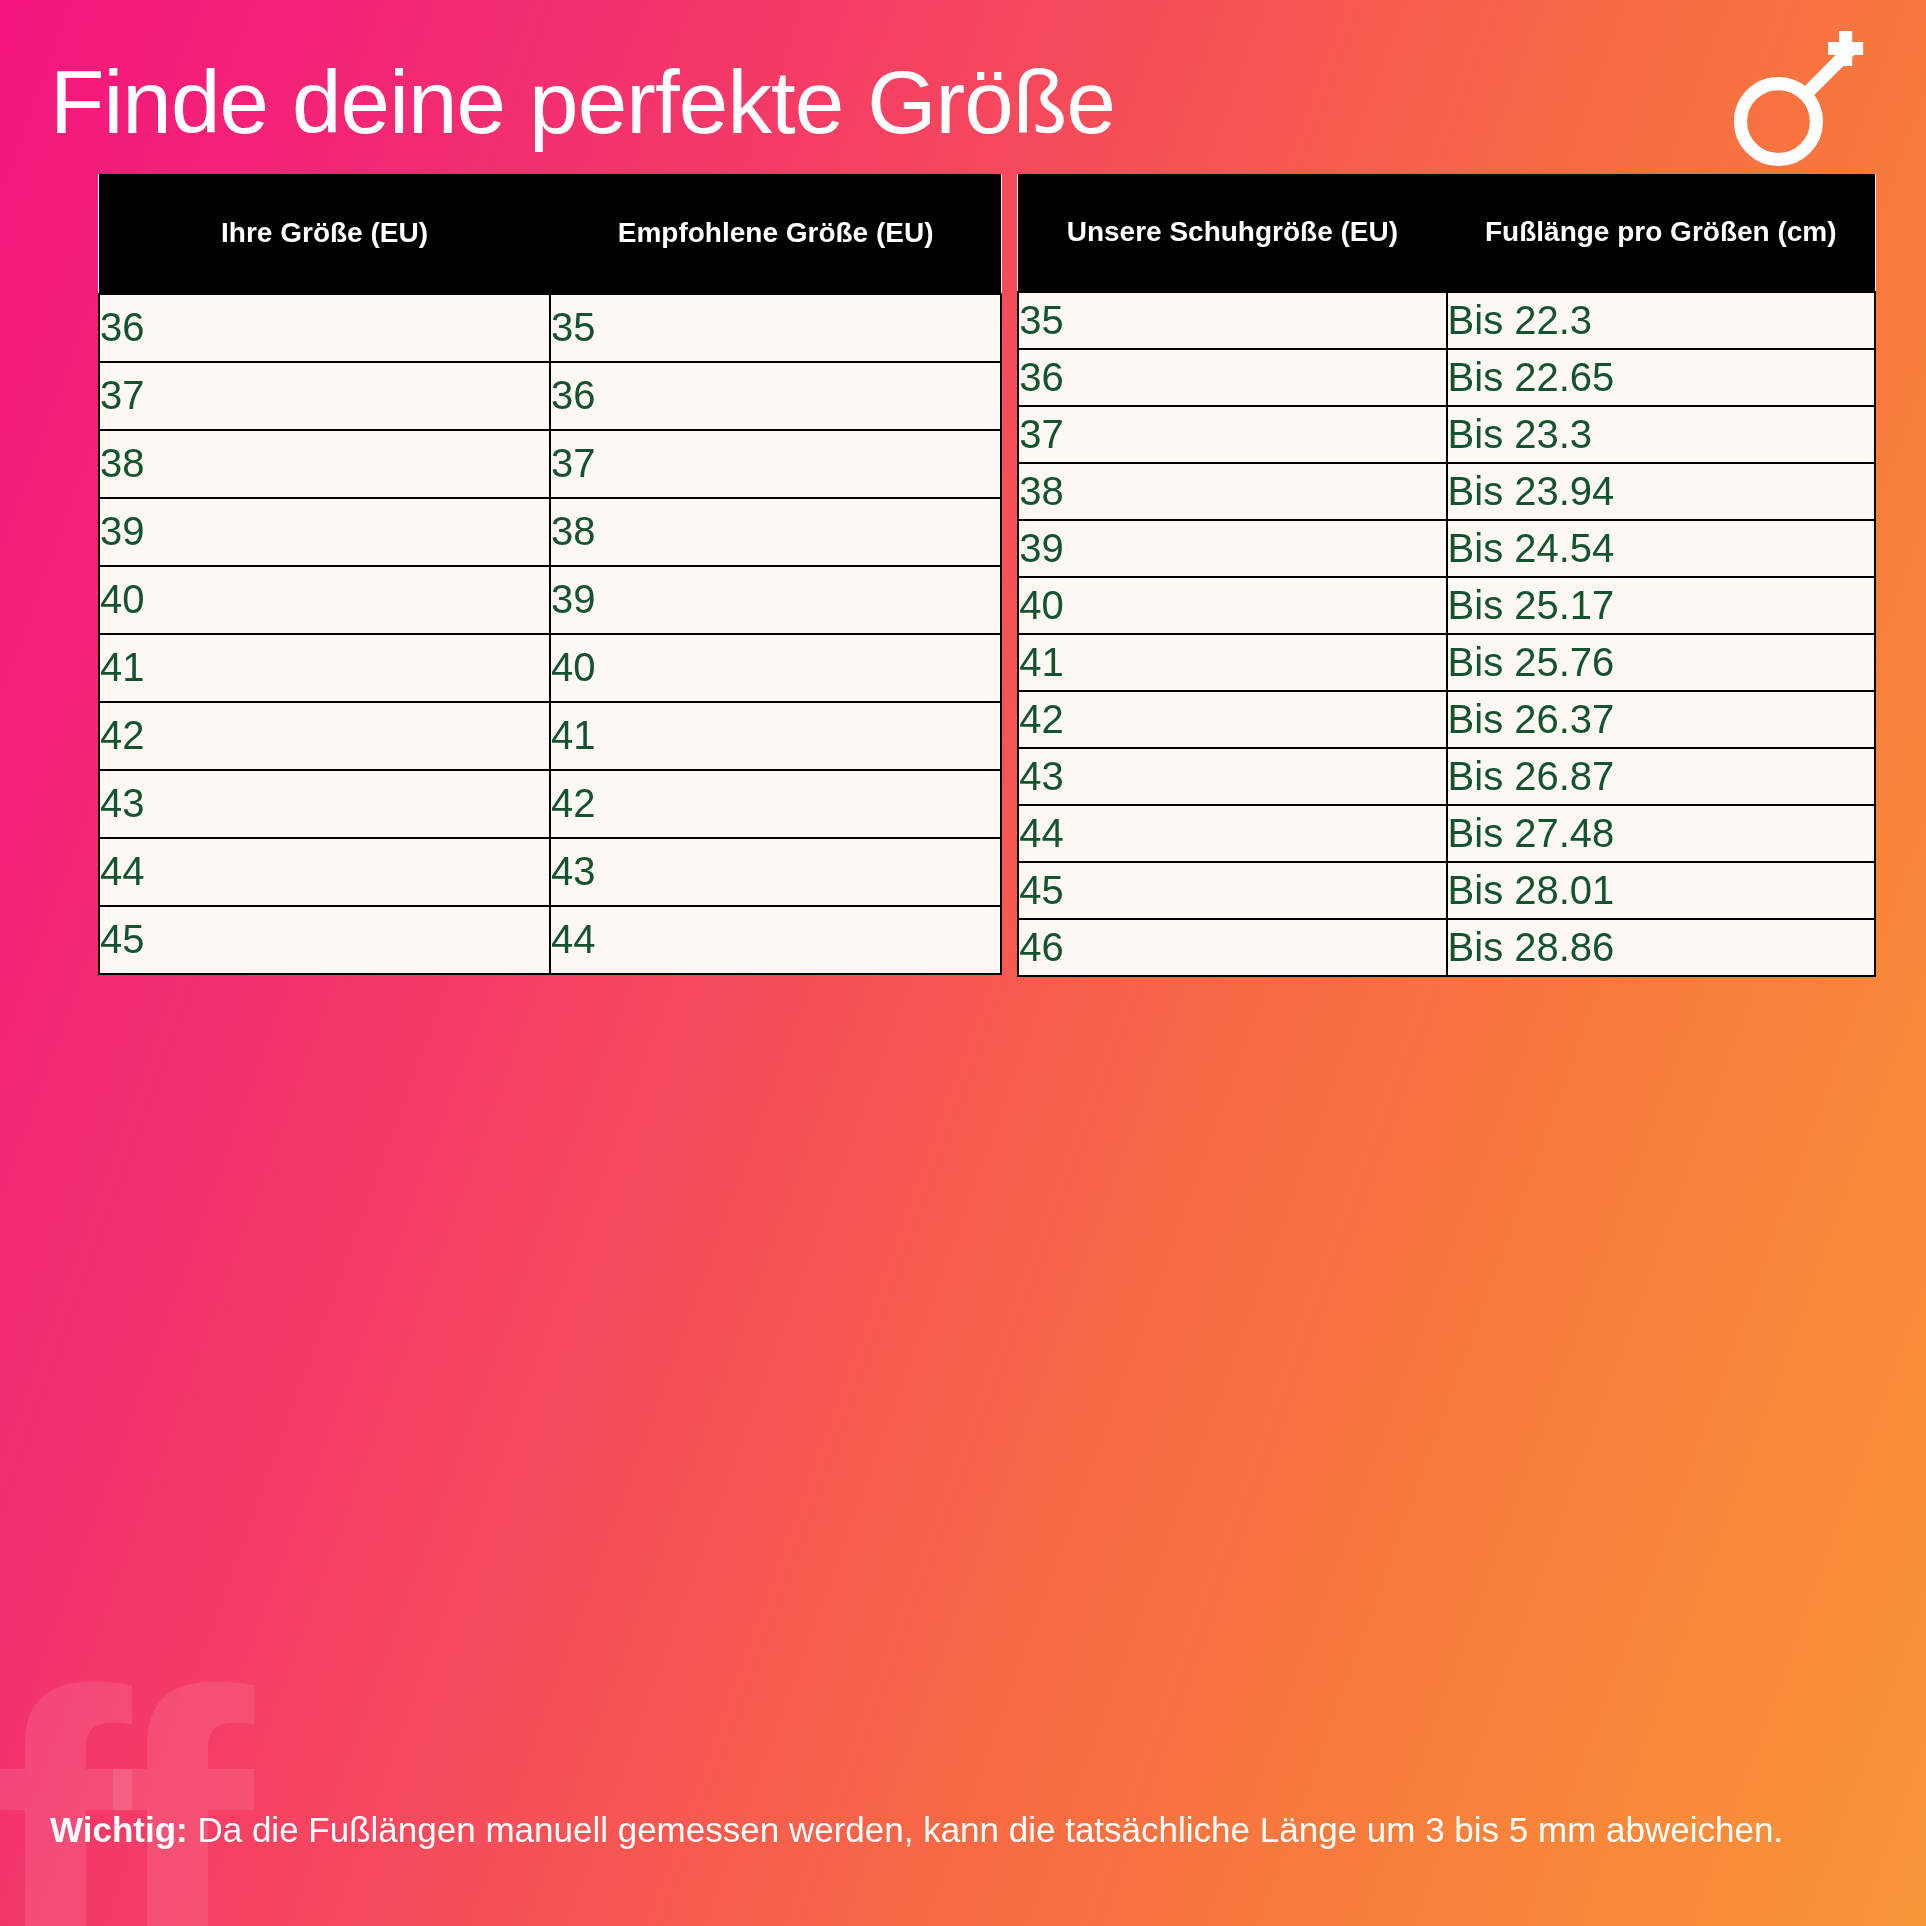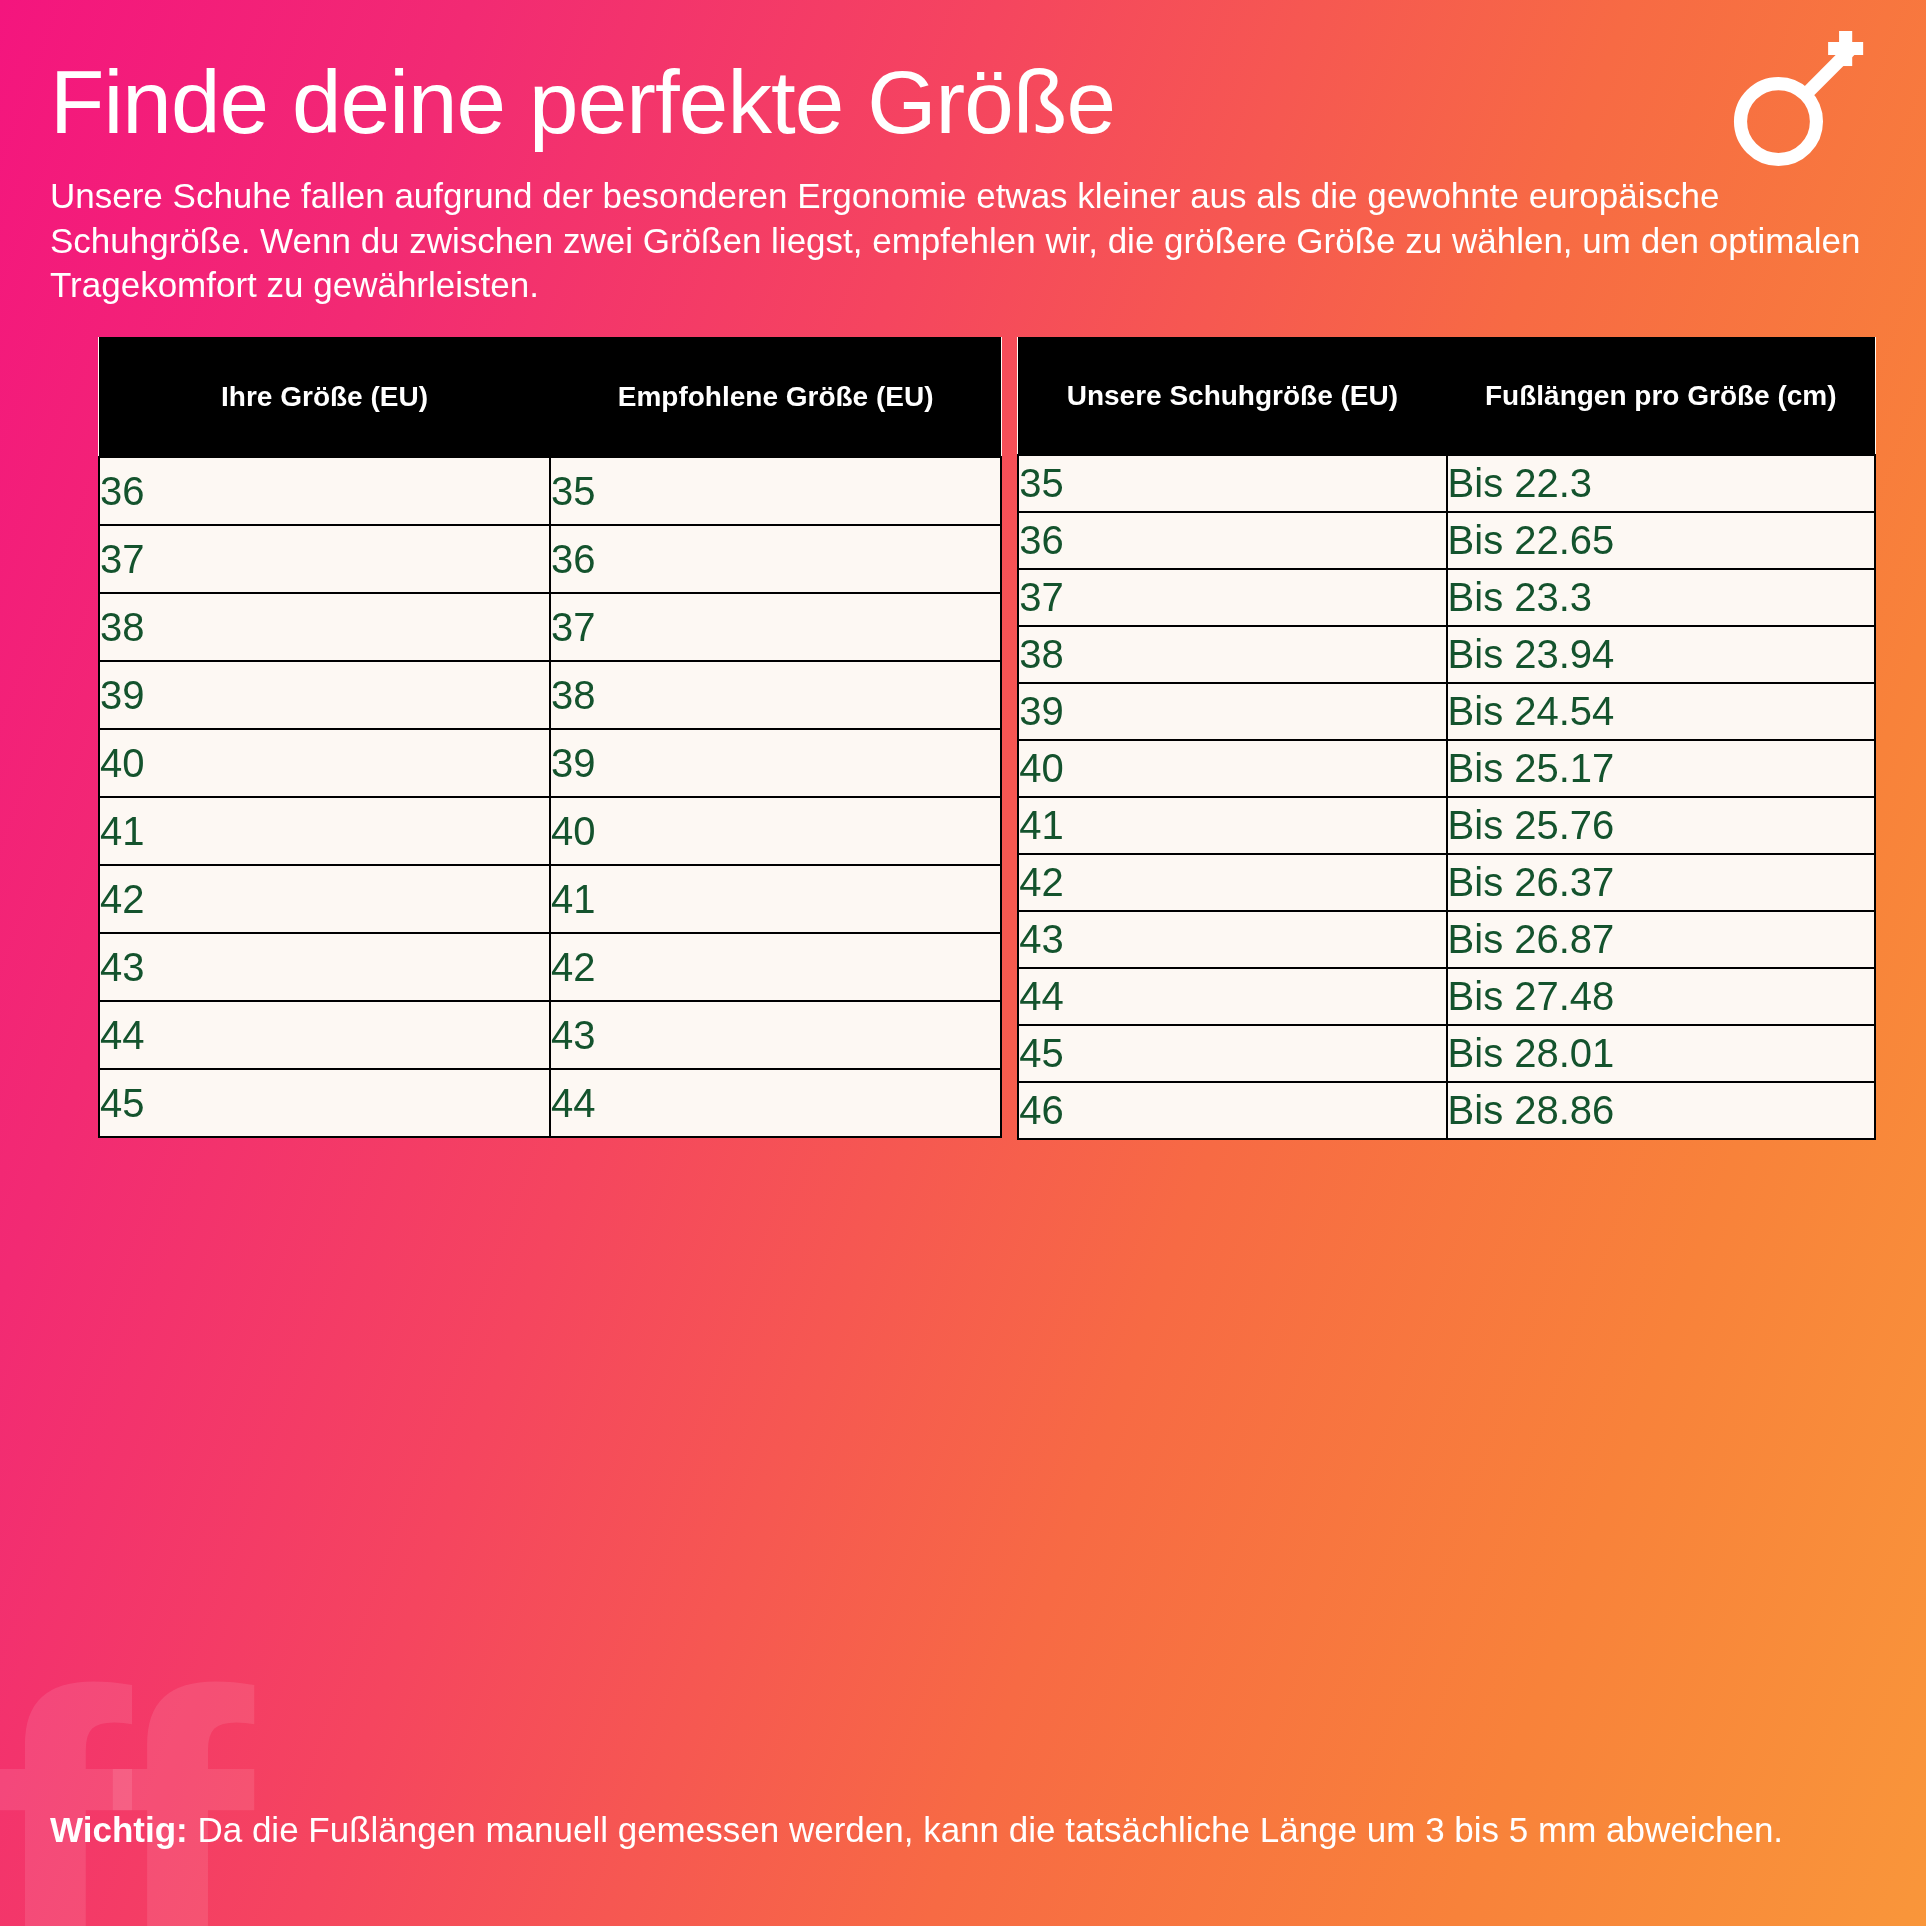--- a/index.html
+++ b/index.html
@@ -126,21 +126,20 @@
 
   <svg class="logo" viewBox="0 0 100 100" aria-hidden="true">
     <circle cx="38" cy="62" r="26" fill="none" stroke="#ffffff" stroke-width="9"></circle>
     <line x1="57" y1="43" x2="88" y2="12" stroke="#ffffff" stroke-width="9" stroke-linecap="butt"></line>
     <line x1="72" y1="12" x2="96" y2="12" stroke="#ffffff" stroke-width="9"></line>
     <line x1="84" y1="0" x2="84" y2="24" stroke="#ffffff" stroke-width="9"></line>
   </svg>
 
   <h1 class="title">Finde deine perfekte Größe</h1>
 
-  <p class="intro">Unsere Schuhe fallen aufgrund der besonderen Ergonomie etwas kleiner aus als die gewohnte europäische Schuhgröße. Wenn du zwischen zwei Größen liegst, empfehlen wir, die größere Größe zu wählen, um den optimalen Tragekomfort zu gewährleisten.</p>
 
 
   <div class="tables">
 
     <table class="left">
       <thead>
         <tr>
           <th>Ihre Größe (EU)</th>
           <th>Empfohlene Größe (EU)</th>
         </tr>
@@ -186,21 +185,21 @@
             <td>45</td>
             <td>44</td>
           </tr>
       </tbody>
     </table>
 
     <table class="right">
       <thead>
         <tr>
           <th>Unsere Schuhgröße (EU)</th>
-          <th>Fußlängen pro Größe (cm)</th>
+          <th>Fußlänge pro Größen (cm)</th>
         </tr>
       </thead>
       <tbody>
         <tr>
             <td>35</td>
             <td>Bis 22.3</td>
           </tr>
         <tr>
             <td>36</td>
             <td>Bis 22.65</td>

